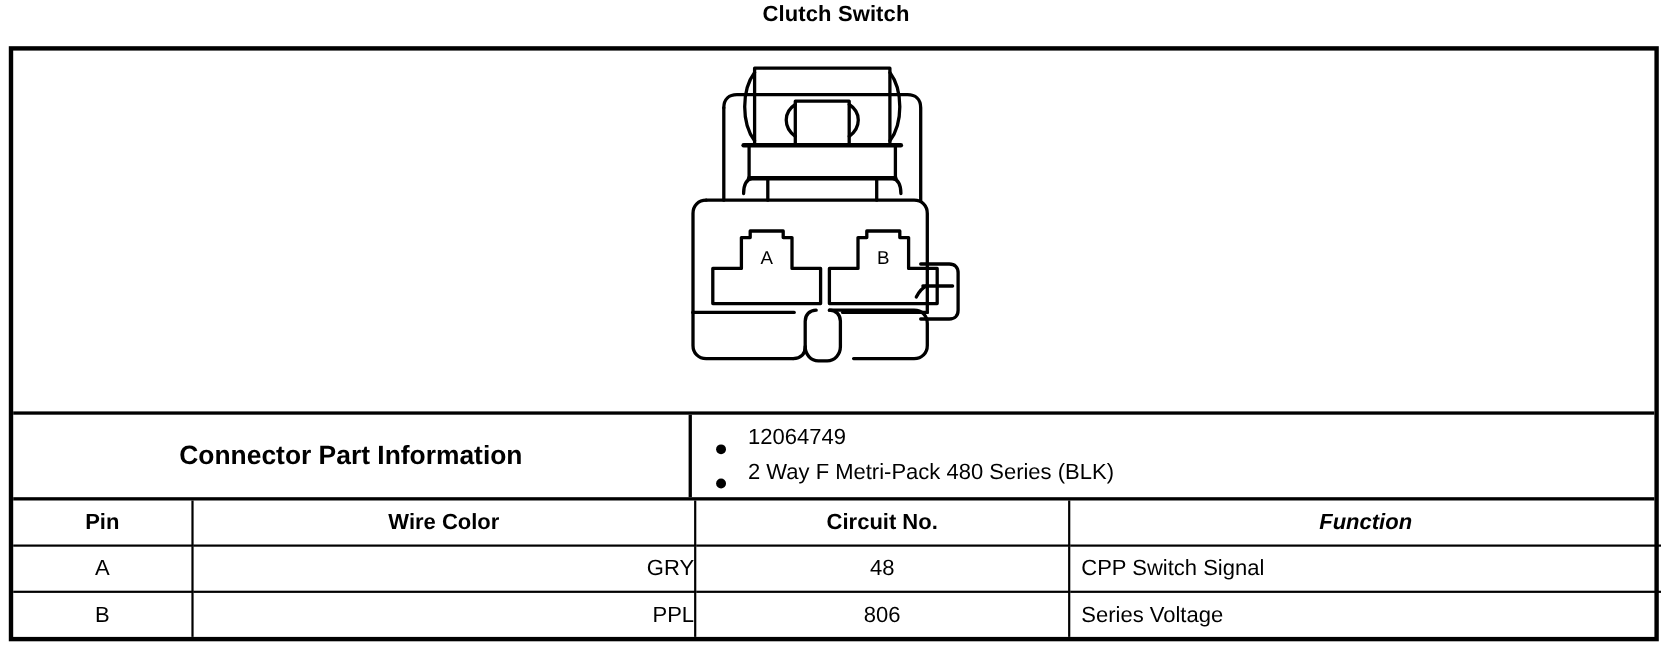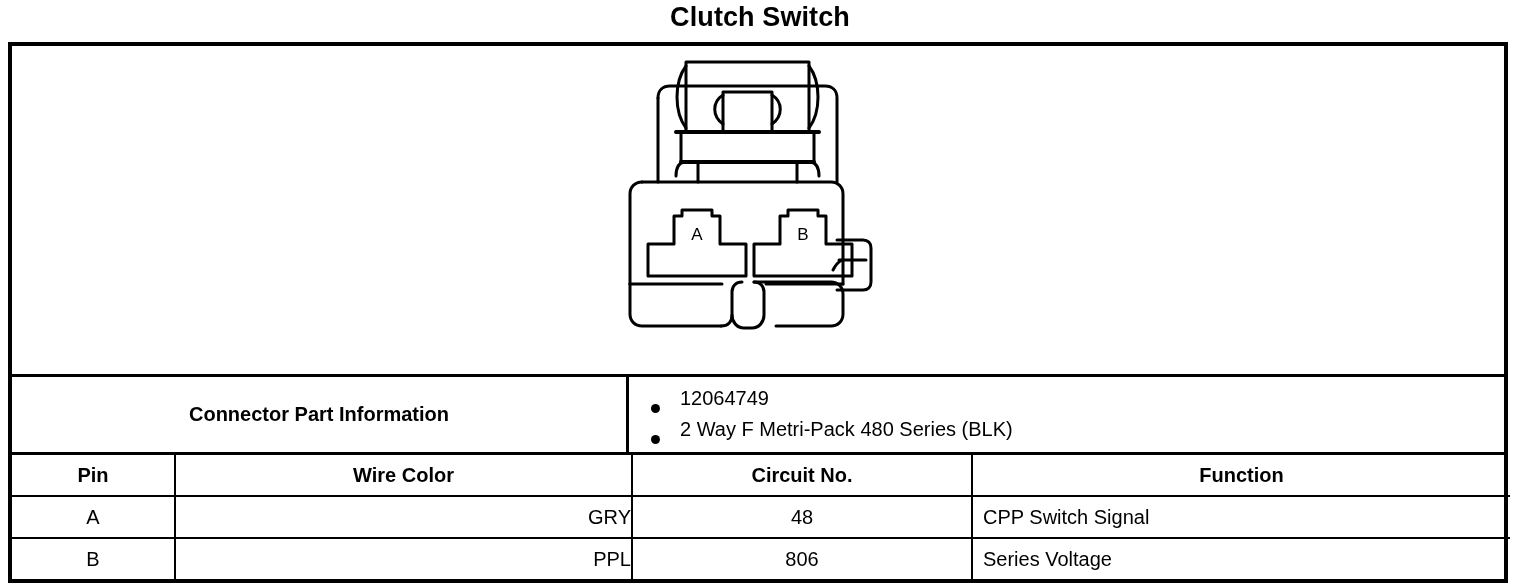--- a/index.html
+++ b/index.html
@@ -19,21 +19,21 @@
     width: 1520px;
     height: 588px;
   }
   
   .page-title {
     position: absolute;
     left: 0;
     top: 2px;
     width: 1520px;
     text-align: center;
-    font-size: 27px;
+    font-size: 20px;
     font-weight: bold;
     letter-spacing: 0.1px;
   }
   
   .frame {
     position: absolute;
     left: 8px;
     top: 42px;
     width: 1500px;
     height: 541px;
@@ -76,21 +76,21 @@
     top: 0;
     width: 617px;
     height: 75px;
     box-sizing: border-box;
     border-right: 3px solid #000;
     display: flex;
     align-items: center;
     justify-content: center;
   }
   .part-label-cell span {
-    font-size: 20px;
+    font-size: 24px;
     font-weight: bold;
   }
   .part-values-cell {
     position: absolute;
     left: 617px;
     top: 0;
     width: 875px;
     height: 75px;
     box-sizing: border-box;
     padding: 6px 0 0 22px;
@@ -219,21 +219,21 @@
         </div>
       </div>
     </div>
 
     <table class="pin-table">
       <thead>
         <tr>
           <th class="col-pin">Pin</th>
           <th class="col-wire">Wire Color</th>
           <th class="col-circuit">Circuit No.</th>
-          <th class="col-func" style="padding-left:0 !important;">Function</th>
+          <th class="col-func" style="padding-left:0 !important;font-style:italic;">Function</th>
         </tr>
       </thead>
       <tbody>
         <tr>
           <td class="col-pin">A</td>
           <td class="col-wire">GRY</td>
           <td class="col-circuit">48</td>
           <td class="col-func">CPP Switch Signal</td>
         </tr>
         <tr>

